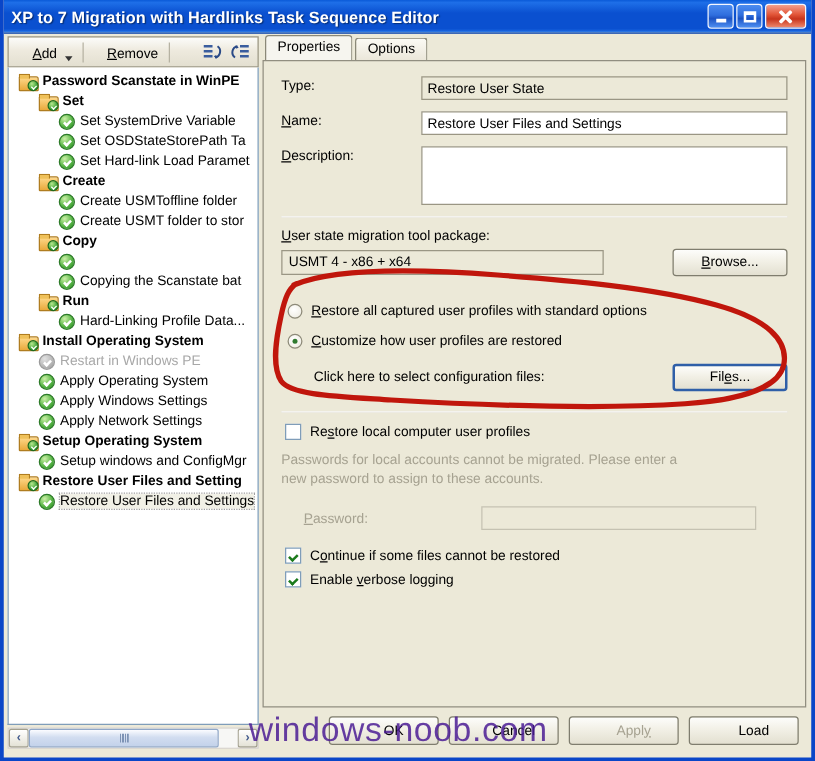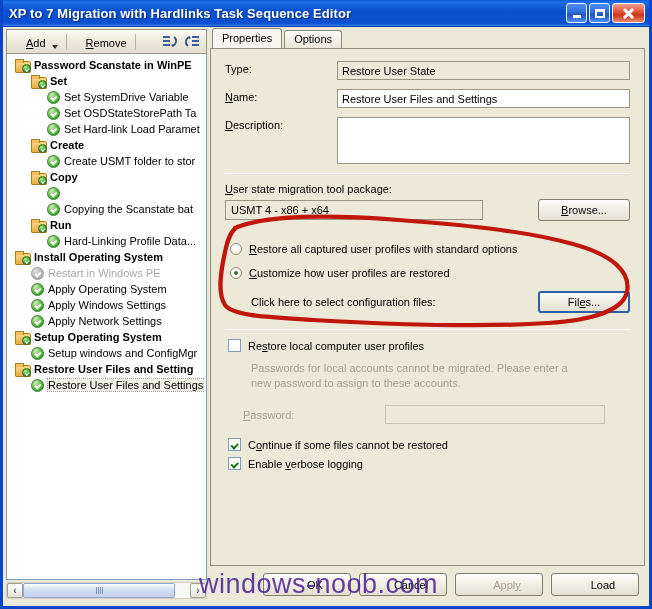--- a/index.html
+++ b/index.html
@@ -261,21 +261,21 @@
   .cbox {
     width:13px;height:13px;flex:none; background:#fff;
     border:1px solid #7f9db9; margin-right:7px; position:relative;
   }
   .cbox.on::after {
     content:""; position:absolute; left:2px; top:4px; width:5px;height:2.5px;
     border-left:2.5px solid #1b7a1b; border-bottom:2.5px solid #1b7a1b;
     transform: rotate(-45deg);
   }
   .gray { color:#a6a291; }
-  .sub { margin-left:26px; font-size:11px; }
+  .sub { font-size:11px; }
   .pwrow { display:flex; align-items:center; margin-top:8px; }
   .pwrow .plab { width:142px; font-size:11px; color:#a6a291; margin-left:18px;}
   .pwbox { width:220px; height:19px; border:1px solid #c5c2b2; background:#ece9d8; }
 
   #footer {
     height:33px; display:flex; align-items:center; justify-content:flex-end;
     gap:8px; padding: 0 6px 4px 0;
     position:relative;
   }
   #footer .btn { min-width:88px; height:23px;padding-left:16px; }
@@ -370,20 +370,24 @@
           </div>
           <div class="tnode ind3">
             <span class="ic-check"></span>
             <span class="lbl">Set Hard-link Load Paramet</span>
           </div>
           <div class="tnode ind2 folder">
             <span class="ic-folder">
               <span class="chk"></span>
             </span>
             <span class="lbl">Create</span>
+          </div>
+          <div class="tnode ind3">
+            <span class="ic-check"></span>
+            <span class="lbl">Create USMToffline folder</span>
           </div>
           <div class="tnode ind3">
             <span class="ic-check"></span>
             <span class="lbl">Create USMT folder to stor</span>
           </div>
           <div class="tnode ind2 folder">
             <span class="ic-folder">
               <span class="chk"></span>
             </span>
             <span class="lbl">Copy</span>

